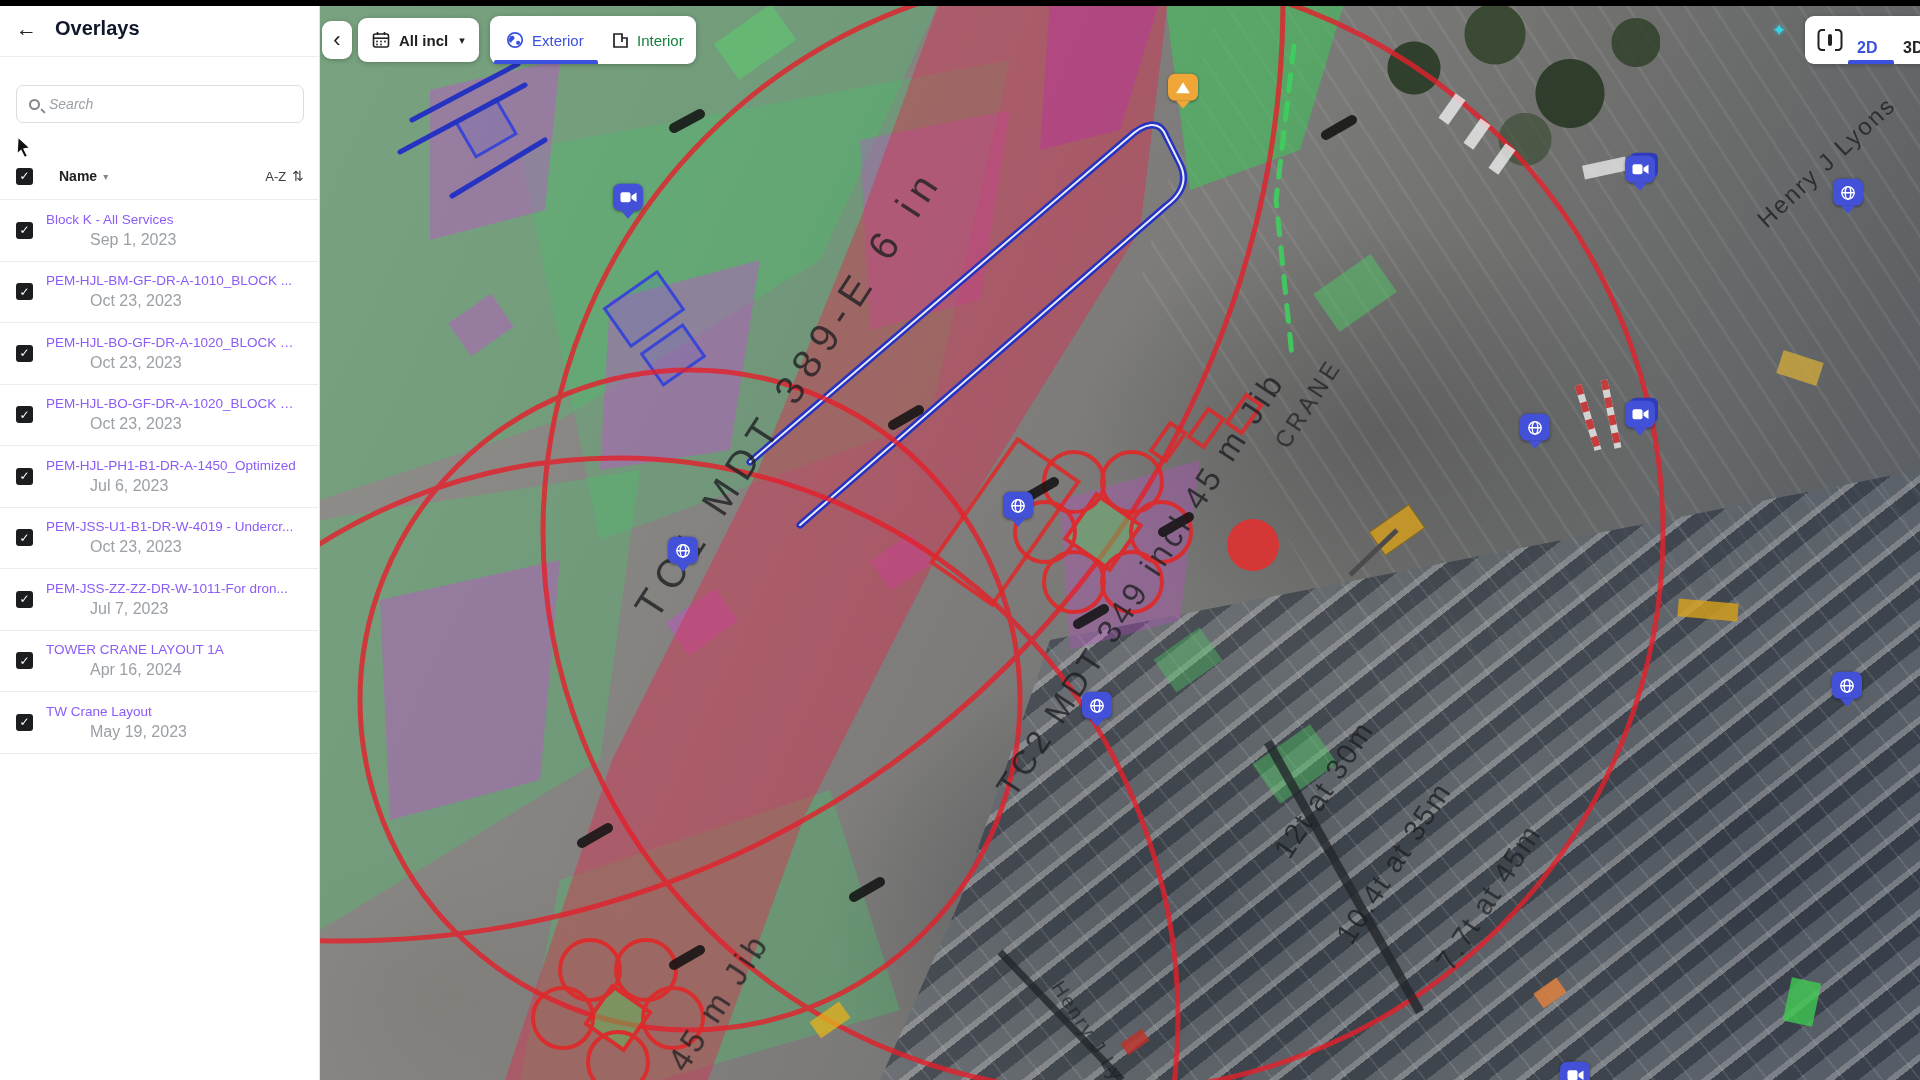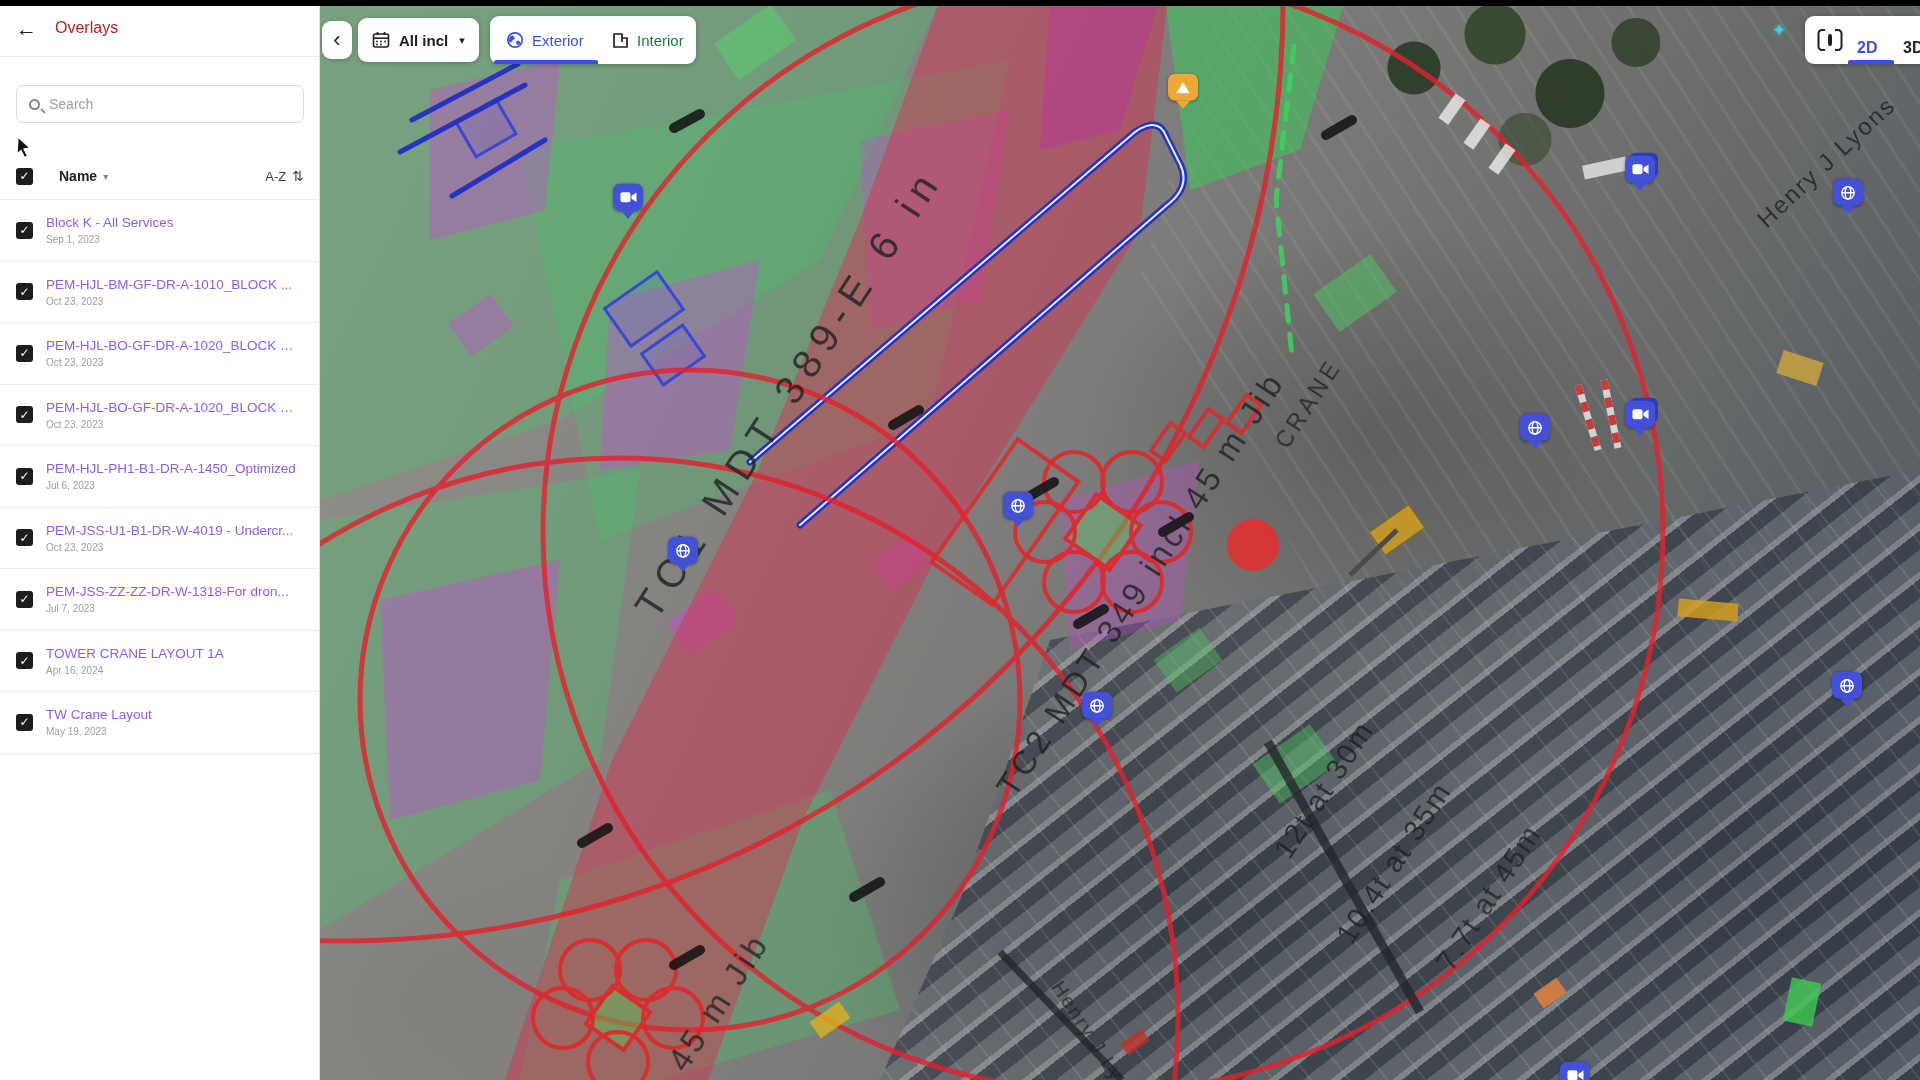--- a/index.html
+++ b/index.html
@@ -73,44 +73,44 @@
   #compareIcon { position:absolute; left:12px; top:12px; cursor:pointer; }
   #viewToggle .underline { position:absolute; left:43px; bottom:0; width:46px; height:4px; background:#3c50e0;
     border-radius:2px 2px 0 0; }
 
   
   #sidebar { position:absolute; left:0; top:0; width:320px; height:1080px; background:#fff;
     border-right:1px solid #e3e3e3; z-index:20; }
   #sbHeader { height:57px; display:flex; align-items:center; gap:18px; padding:0 16px;
     border-bottom:1px solid #ececec; }
   #backBtn { font-size:21px; color:#202124; cursor:pointer; line-height:1; }
-  #sbTitle { font-size:16px; font-weight:400; color:#b91c1c; }
+  #sbTitle { font-size:20px; font-weight:700; color:#0f172a; }
   #searchBox { position:absolute; left:16px; top:85px; width:288px; height:38px; border:1px solid #dadce0;
     border-radius:7px; display:flex; align-items:center; padding:0 12px; gap:9px; }
   .mag { width:11px; height:11px; border:2px solid #80868b; border-radius:50%; position:relative; flex:none; }
   .mag::after { content:""; position:absolute; left:9px; top:9px; width:6px; height:2px; background:#80868b;
     transform:rotate(45deg); border-radius:2px; }
   #searchInput { border:none; outline:none; font-size:14px; color:#202124; width:220px;
-    font-family:"Liberation Sans",sans-serif; }
+    font-family:"Liberation Sans",sans-serif;font-style:italic; }
   #searchInput::placeholder { color:#9aa0a6; }
   #listHeader { position:absolute; left:0; top:153px; width:320px; height:47px; display:flex;
     align-items:center; padding:0 16px; border-bottom:1px solid #ececec; }
   .cb { width:17px; height:17px; background:#1c1d1f; border-radius:3px; color:#fff; font-size:12px;
     display:flex; align-items:center; justify-content:center; flex:none; cursor:pointer; }
   #nameLbl { font-size:14px; font-weight:700; color:#202124; margin-left:26px; }
   #nameCaret { font-size:10px; color:#80868b; margin-left:6px; }
   #sortWrap { margin-left:auto; display:flex; align-items:center; gap:6px; cursor:pointer;justify-content:flex-end; }
   #sortLbl { font-size:13px; color:#3c4043; }
   #sortIcon { font-size:14px; color:#3c4043; }
   .row { display:flex; align-items:center; height:61.5px; padding:0 16px; border-bottom:1px solid #ececec;
     cursor:pointer; }
   .row .txt { margin-left:13px; overflow:hidden; }
   .row .name { font-size:13.5px; color:#8b5cf6; white-space:nowrap; overflow:hidden;
     text-overflow:ellipsis; width:255px; }
-  .row .date { font-size:10px; color:#9aa0a6; margin-top:4px; }
+  .row .date { font-size:16px; color:#9aa0a6; margin-top:4px;margin-left:44px; }
   #cursor { position:absolute; left:14px; top:136px; z-index:30; pointer-events:none; }
 </style>
 </head>
 <body>
 
 <div id="map">
   <div class="base"></div>
   <div class="tracks"></div>
   <div class="roofs"></div>
   <div class="trees"></div>
@@ -434,21 +434,21 @@
     <div class="row">
       <span class="cb">✓</span>
       <span class="txt">
           <div class="name">PEM-JSS-U1-B1-DR-W-4019 - Undercr...</div>
       <div class="date">Oct 23, 2023</div>
         </span>
     </div>
     <div class="row">
       <span class="cb">✓</span>
       <span class="txt">
-          <div class="name">PEM-JSS-ZZ-ZZ-DR-W-1318-For dron...</div>
+          <div class="name">PEM-JSS-ZZ-ZZ-DR-W-1011-For dron...</div>
       <div class="date">Jul 7, 2023</div>
         </span>
     </div>
     <div class="row">
       <span class="cb">✓</span>
       <span class="txt">
           <div class="name">TOWER CRANE LAYOUT 1A</div>
       <div class="date">Apr 16, 2024</div>
         </span>
     </div>

